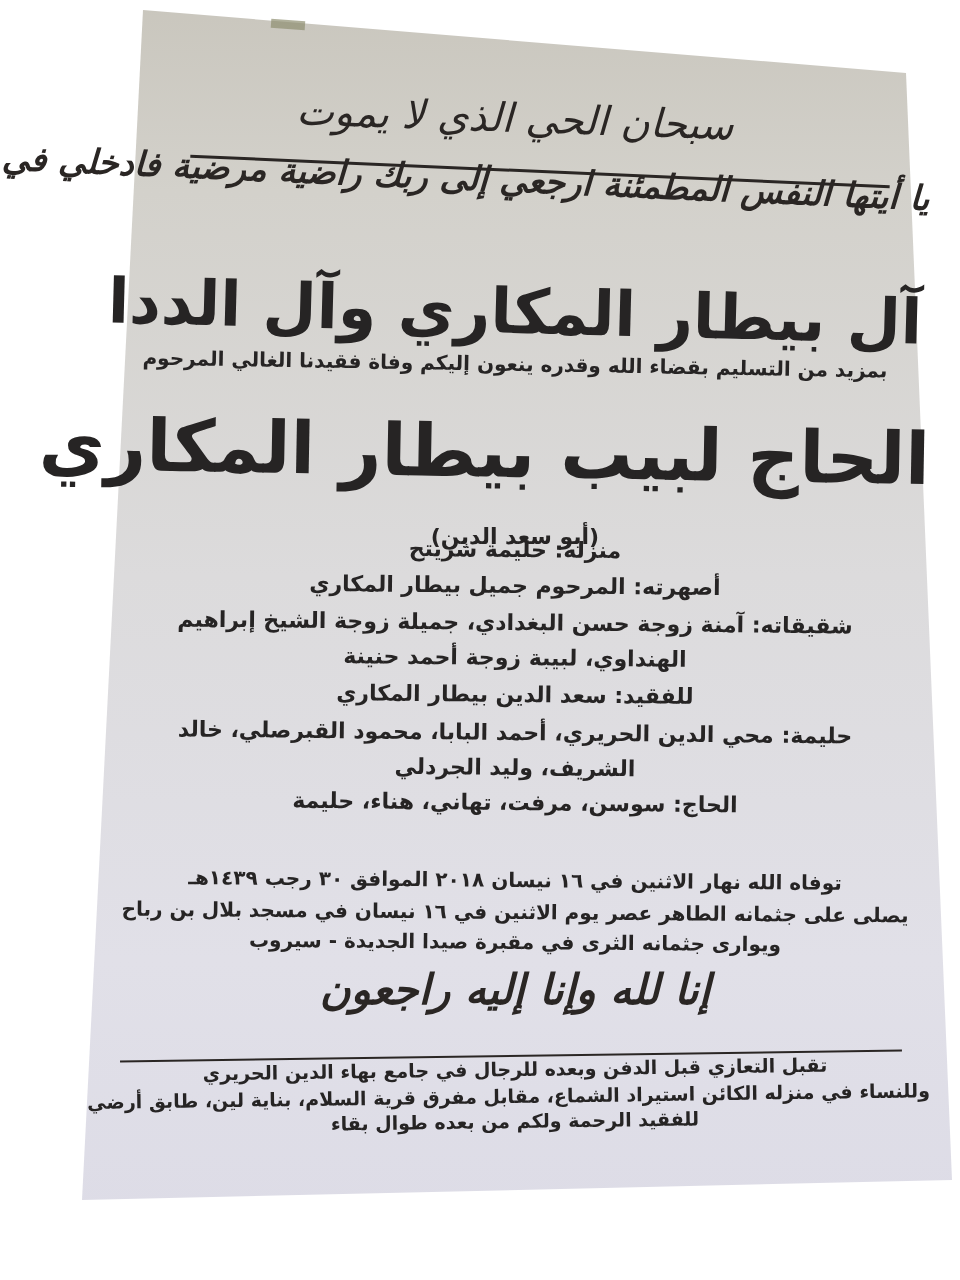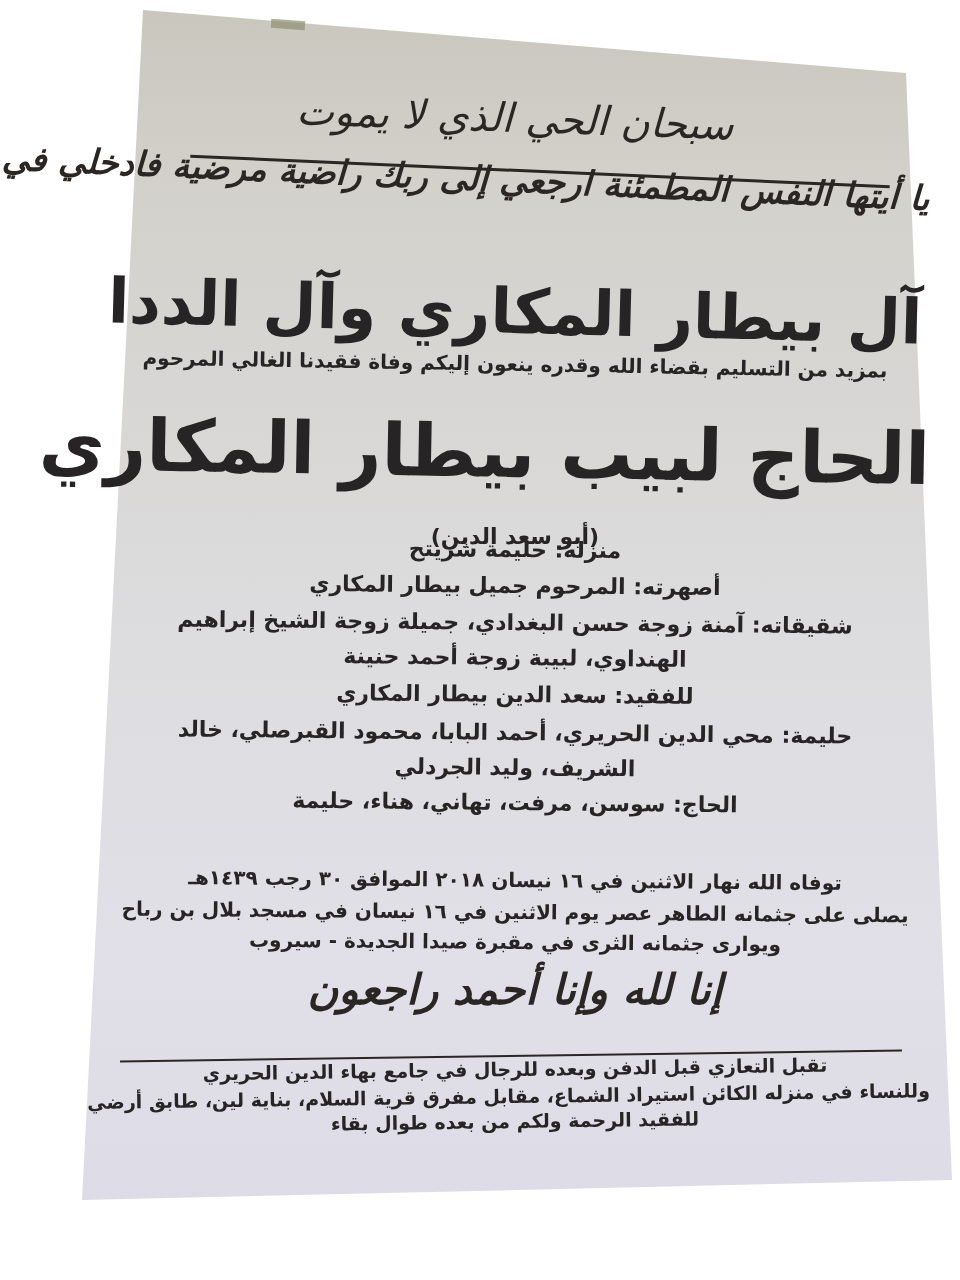--- a/index.html
+++ b/index.html
@@ -61,20 +61,20 @@
   <div class="line rel r4"><span>الهنداوي، لبيبة زوجة أحمد حنينة</span></div>
   <div class="line rel r5"><span>للفقيد:</span> <span>سعد الدين بيطار المكاري</span></div>
   <div class="line rel r6"><span>حليمة:</span> <span>محي الدين الحريري، أحمد البابا، محمود القبرصلي، خالد</span></div>
   <div class="line rel r7"><span>الشريف، وليد الجردلي</span></div>
   <div class="line rel r8"><span>الحاج:</span> <span>سوسن، مرفت، تهاني، هناء، حليمة</span></div>
 
   <div class="line death d1">توفاه الله نهار الاثنين في ١٦ نيسان ٢٠١٨ الموافق ٣٠ رجب ١٤٣٩هـ</div>
   <div class="line death d2">يصلى على جثمانه الطاهر عصر يوم الاثنين في ١٦ نيسان في مسجد بلال بن رباح</div>
   <div class="line death d3">ويوارى جثمانه الثرى في مقبرة صيدا الجديدة - سيروب</div>
 
-  <div class="line calligraphy inna">إنا لله وإنا أحمد راجعون</div>
+  <div class="line calligraphy inna">إنا لله وإنا إليه راجعون</div>
 
   <div class="divider"></div>
 
   <div class="line cond c1">تقبل التعازي قبل الدفن وبعده للرجال في جامع بهاء الدين الحريري</div>
   <div class="line cond c2">وللنساء في منزله الكائن استيراد الشماع، مقابل مفرق قرية السلام، بناية لين، طابق أرضي</div>
   <div class="line cond c3">للفقيد الرحمة ولكم من بعده طوال بقاء</div>
 </div>
 
 </body></html>

